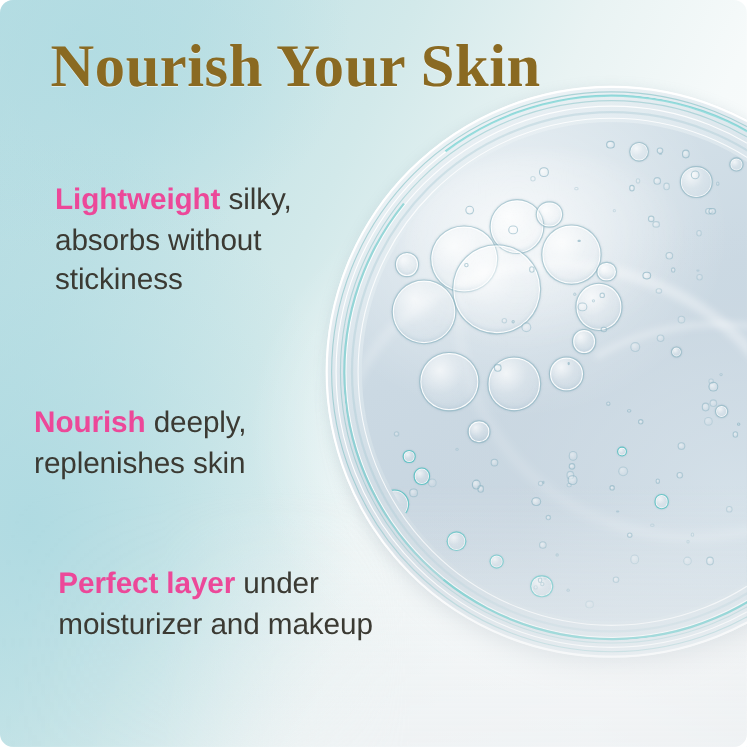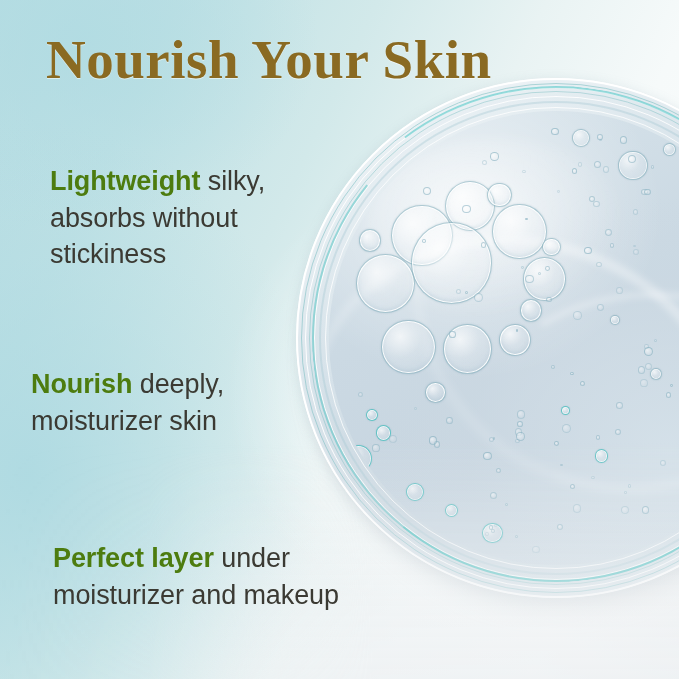--- a/index.html
+++ b/index.html
@@ -7,20 +7,21 @@
     margin: 0;
     padding: 0;
     background: #ffffff;
   }
   #stage {
     position: relative;
     width: 679px;
     height: 679px;
     overflow: hidden;
     font-family: "Liberation Sans", sans-serif;
+    border-radius: 12px;
   }
 
   
   .bg-base {
     position: absolute;
     inset: 0;
     background: linear-gradient(115deg,
         #b7dde3 0%,
         #bfe1e5 18%,
         #d2e9ea 38%,
@@ -188,25 +189,25 @@
   .feature {
     position: absolute;
     font-family: "Liberation Sans", sans-serif;
     font-size: 27px;
     line-height: 1.36;
     color: #3b3a33;
     letter-spacing: -0.1px;
   }
   .feature b {
     font-weight: 700;
-    color: #4d7c0f;
+    color: #ec4899;
   }
   #feature-1 { left: 50px;  top: 163px;  width: 270px; }
   #feature-2 { left: 31px;  top: 366px;  width: 290px; }
-  #feature-3 { left: 53px;  top: 540px;  width: 350px; }
+  #feature-3 { left: 53px;  top: 512px;  width: 350px; }
 </style>
 </head>
 <body>
 
 <div id="stage">
 
   <div class="bg-base"></div>
   <div class="bg-glow"></div>
 
   <div id="dish-wrap">
@@ -355,20 +356,20 @@
 
   <div class="bg-bottomfade"></div>
 
   <div id="headline">Nourish Your Skin</div>
 
   <div class="feature" id="feature-1">
     <b>Lightweight</b><span> silky, absorbs without stickiness</span>
   </div>
 
   <div class="feature" id="feature-2">
-    <b>Nourish</b><span> deeply, moisturizer skin</span>
+    <b>Nourish</b><span> deeply, replenishes skin</span>
   </div>
 
   <div class="feature" id="feature-3">
     <b>Perfect layer</b><span> under moisturizer and makeup</span>
   </div>
 
 </div>
 
 </body></html>

